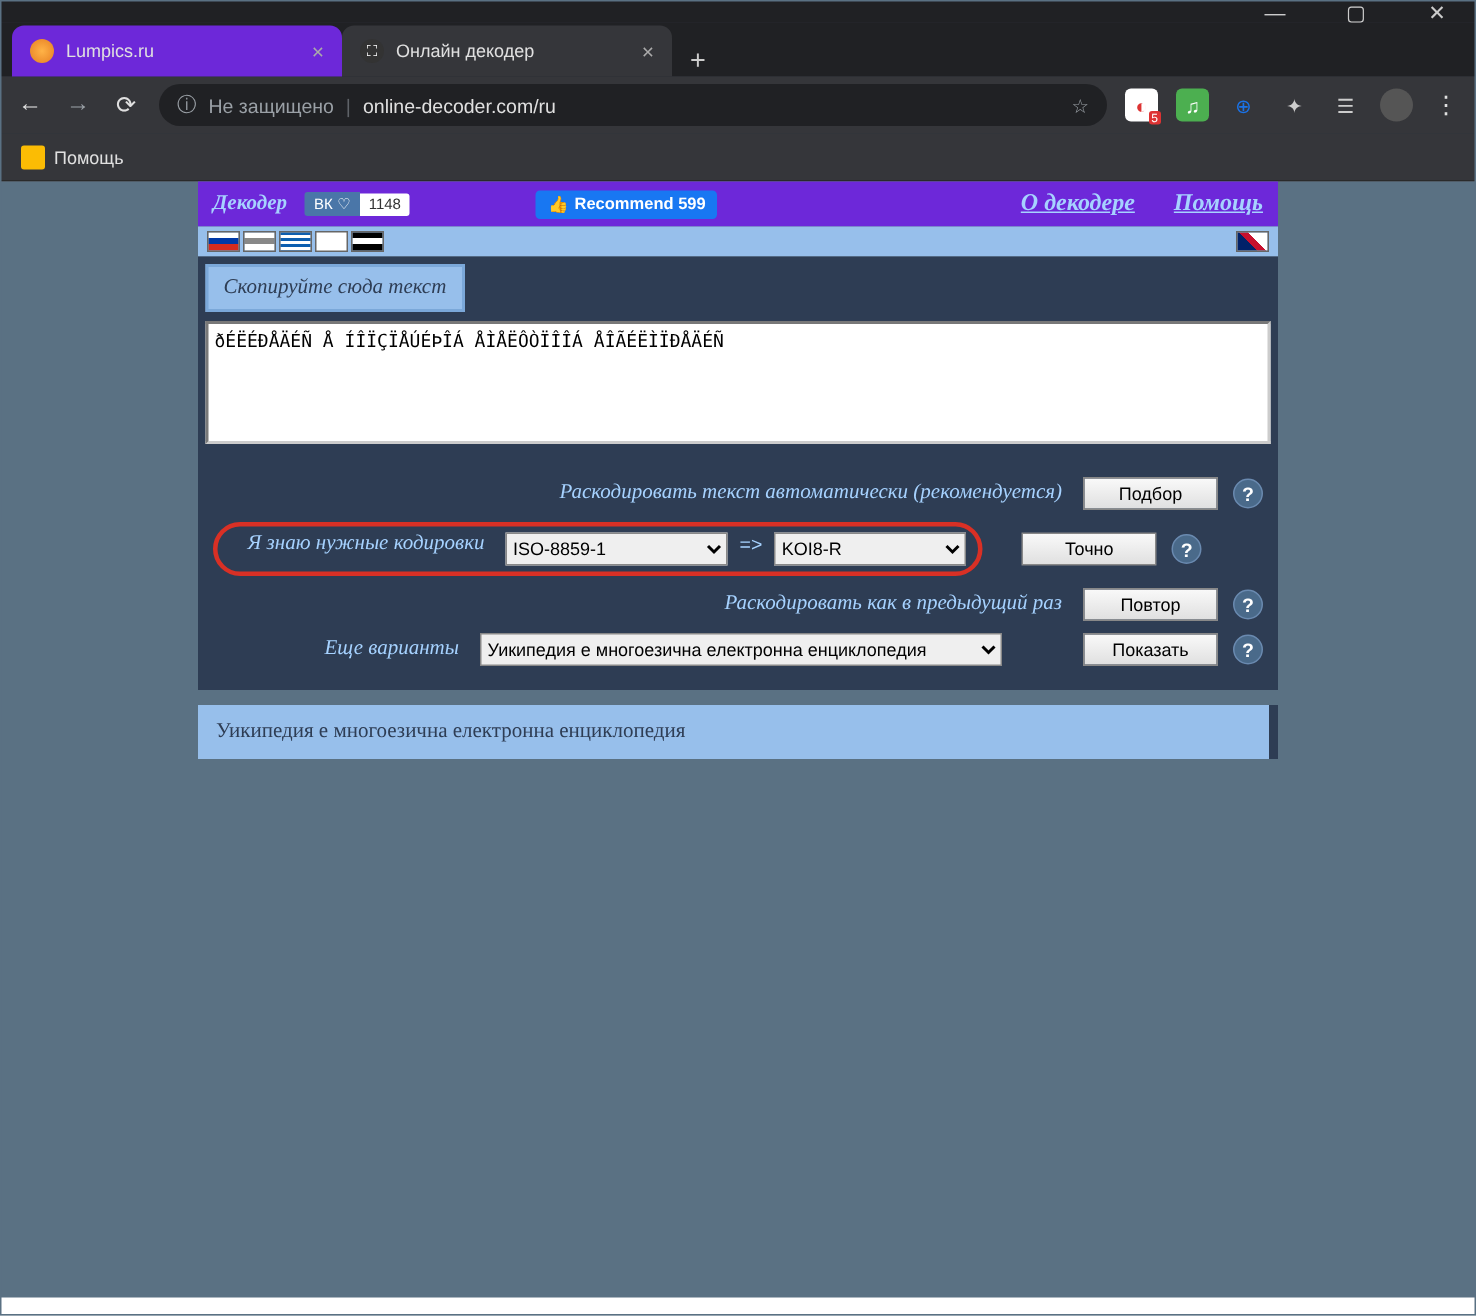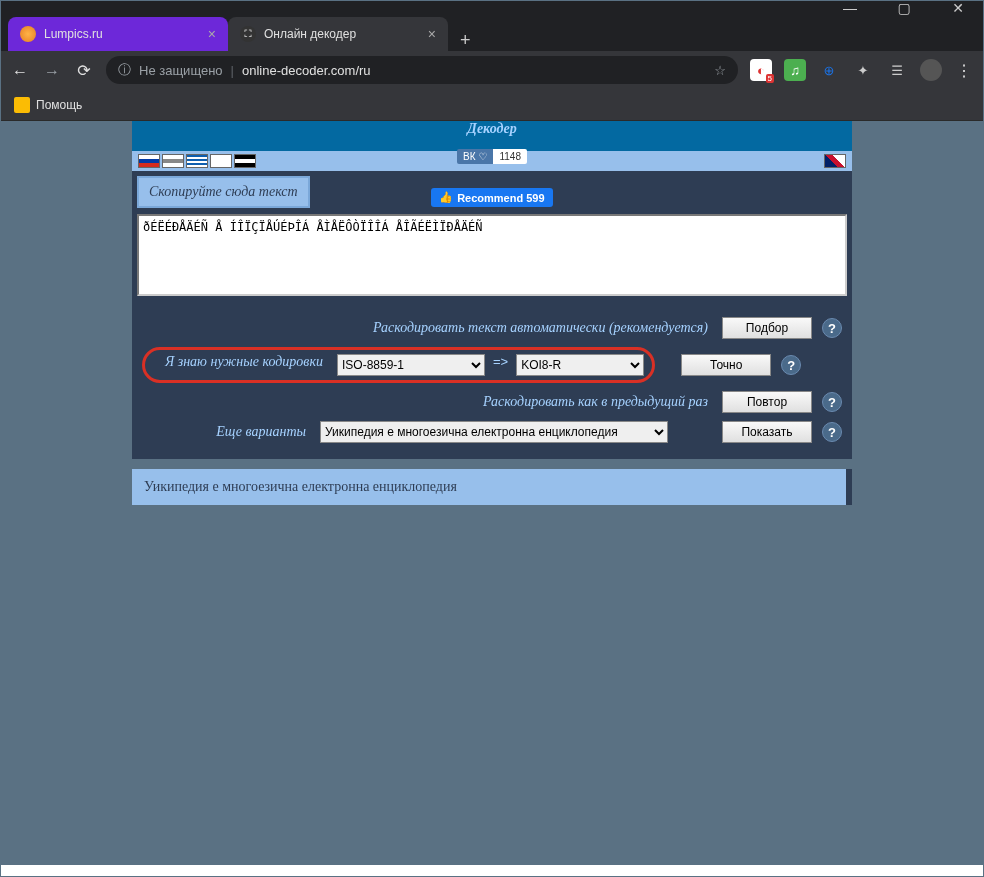--- a/index.html
+++ b/index.html
@@ -30,21 +30,21 @@
 .ext-badge { position:absolute; bottom:-2px; right:-2px; background:#d33; color:#fff; font-size:8px; padding:0 2px; border-radius:2px; }
 
 .bookmarks { background: #35363a; height: 32px; display: flex; align-items: center; padding: 0 14px; gap: 6px; border-bottom: 1px solid #2a2a2a; }
 .bm-icon { width: 16px; height: 16px; background: #fbbc04; border-radius: 2px; }
 .bm-text { color: #e0e0e0; font-size: 12px; }
 
 
 .page { background: #5a7183; min-height: 744px; padding: 0; }
 .container { width: 720px; margin: 0 auto; }
 
-.top-nav { background: #0369a1; height: 30px; display: flex; align-items: center; padding: 0 10px; gap: 12px; flex-direction: column; }
+.top-nav { background: #6d28d9; height: 30px; display: flex; align-items: center; padding: 0 10px; gap: 12px; }
 .nav-title { color: #a6d2ff; font-family: Georgia, serif; font-style: italic; font-size: 14px; font-weight: bold; }
 .vk-btn { display: flex; align-items: center; }
 .vk-badge { background: #4a76a8; color: #fff; font-size: 10px; padding: 2px 6px; border-radius: 2px 0 0 2px; display:flex; align-items:center; gap:3px; }
 .vk-count { background: #fff; color: #333; font-size: 10px; padding: 2px 6px; border-radius: 0 2px 2px 0; }
 .fb-btn { background: #1877f2; color: #fff; font-size: 11px; padding: 3px 8px; border-radius: 3px; display:flex; align-items:center; gap:4px; font-weight:bold; }
 .fb-thumb { font-size: 11px; }
 .nav-spacer { flex: 1; }
 .nav-link { color: #a6d2ff; font-family: Georgia, serif; font-style: italic; font-size: 16px; text-decoration: underline; font-weight: bold; margin-left: 14px; }
 
 .flags { background: #97bfeb; height: 20px; display: flex; align-items: center; padding: 0 6px; gap: 2px; }

